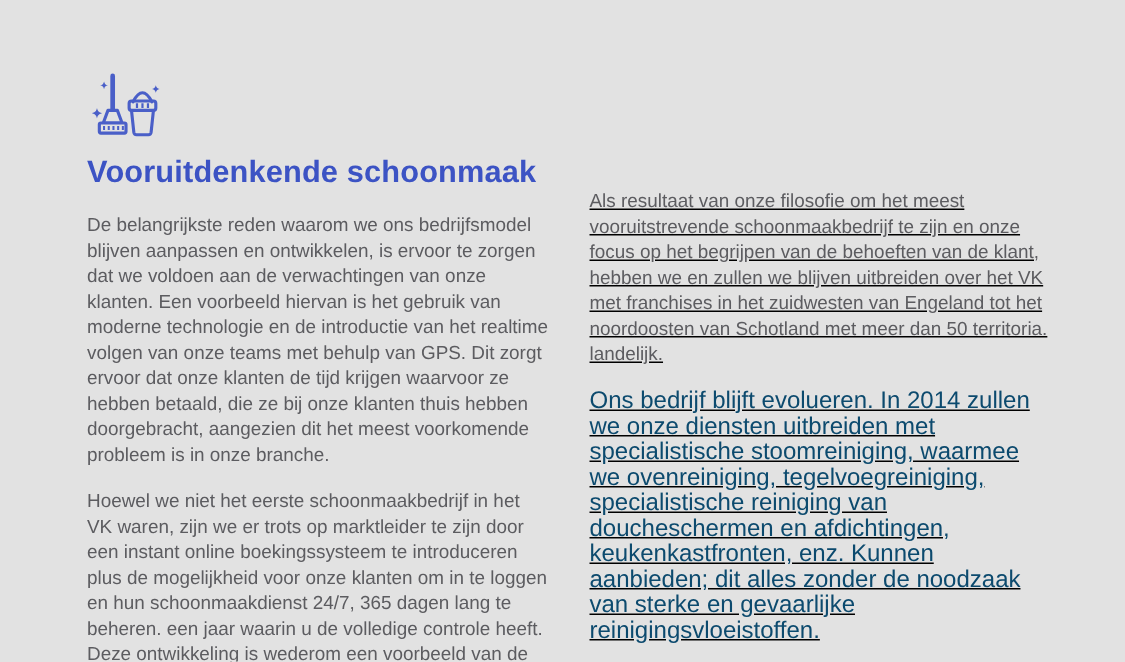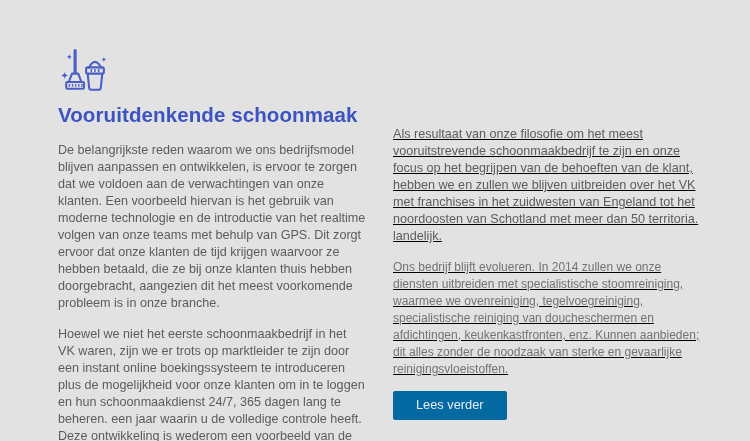--- a/index.html
+++ b/index.html
@@ -39,22 +39,22 @@
     margin-bottom: 15px;
   }
   p.body-text {
     color: #5c5c60;
     font-size: 12.6px;
     line-height: 17px;
     margin-bottom: 14px;
   }
   .col-right { padding-top: 83px; }
   p.accent-text {
-    color: #737373;
-    font-size: 12px;
+    color: #0c4a6e;
+    font-size: 16px;
     line-height: 17px;
     margin-top: 9px;
     margin-bottom: 13px;
   }
   .read-more-btn {
     display: inline-block;
     background: #0369a1;
     color: #e9edfb;
     border: none;
     border-radius: 2px;

